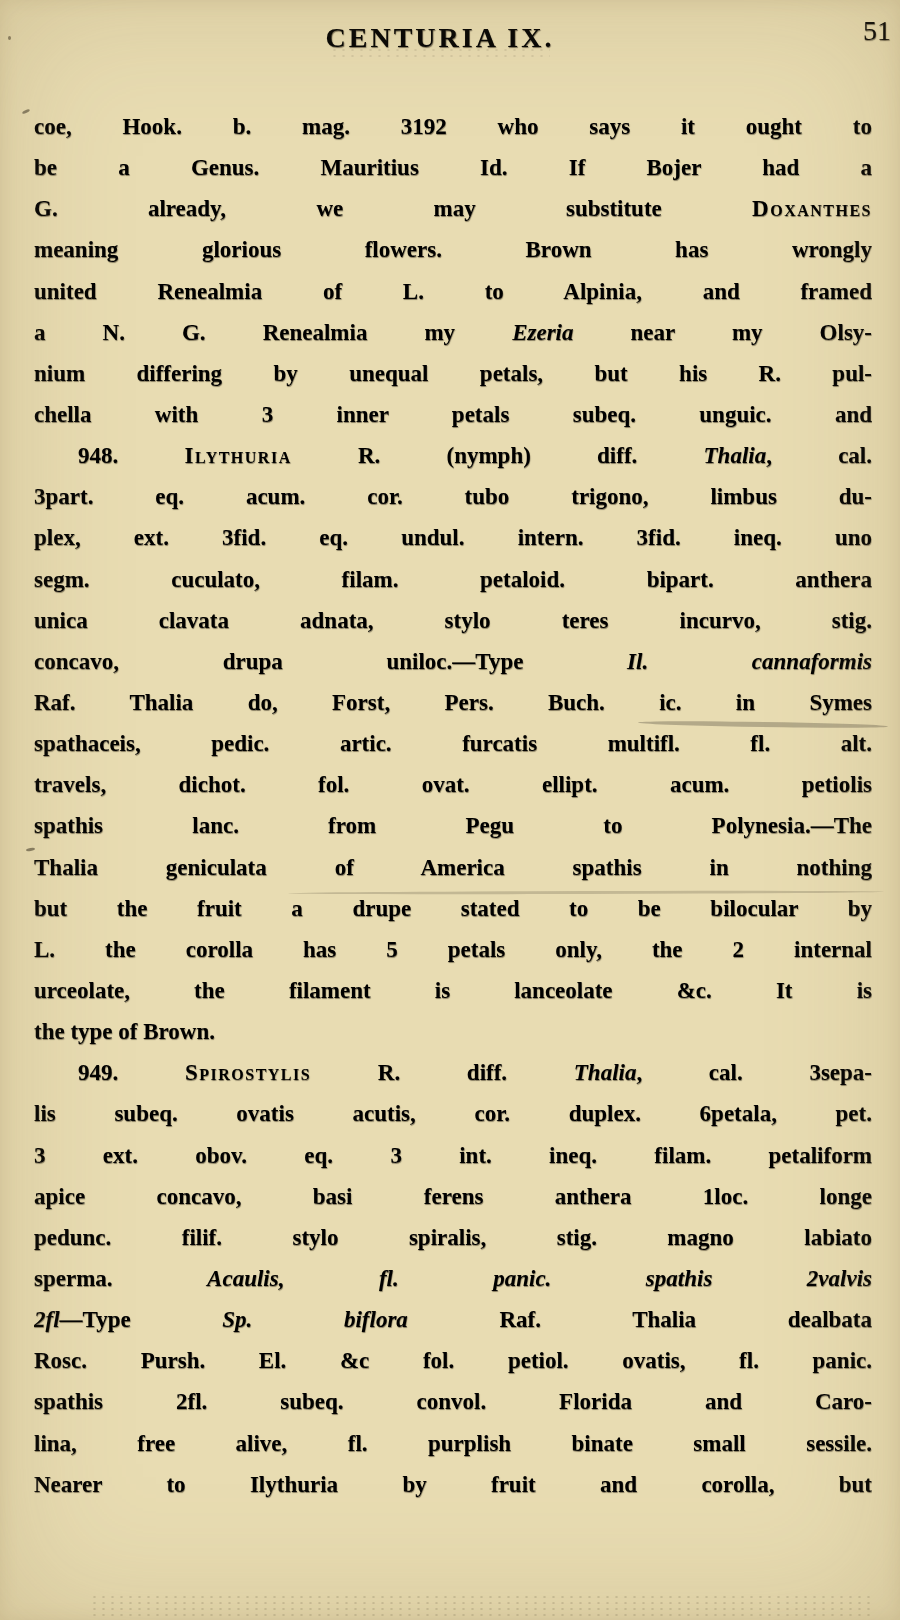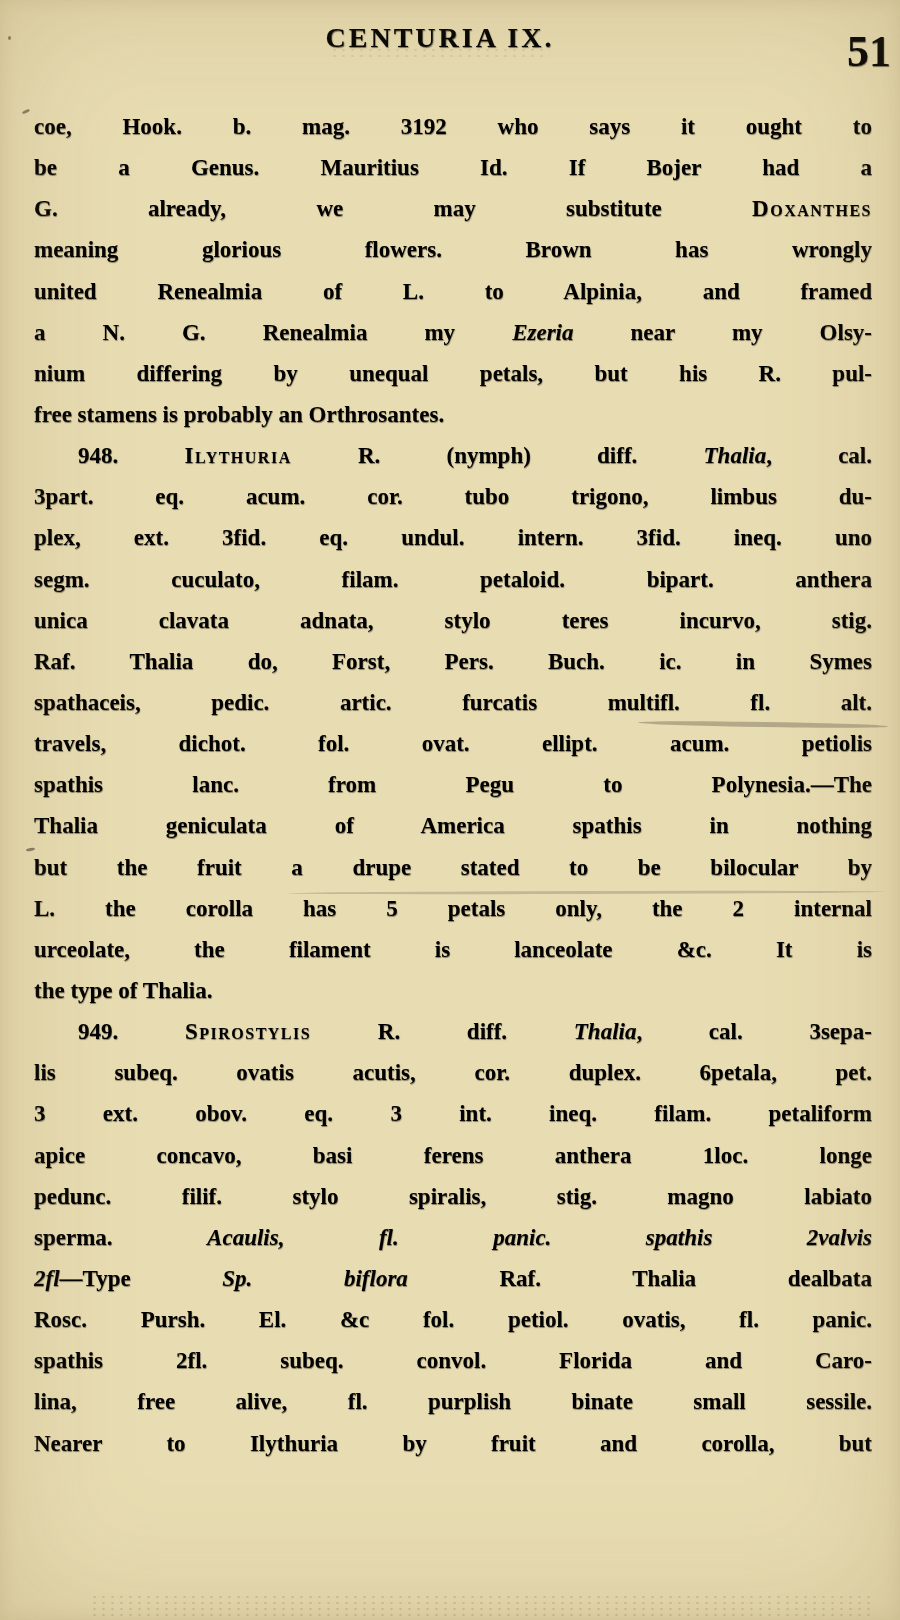--- a/index.html
+++ b/index.html
@@ -15,22 +15,22 @@
     box-shadow: inset 0 0 130px rgba(150,128,80,.27), inset 0 0 18px rgba(150,128,80,.18);
     pointer-events:none;
   }
   .header-title {
     position:absolute; top:22px; left:440px; transform:translateX(-50%);
     font-size:28px; font-weight:700; letter-spacing:3px;
     text-shadow:0.6px 0.6px 1px rgba(38,30,16,.6);
     white-space:nowrap;
   }
   .page-number {
-    position:absolute; top:26px; right:9px;
-    font-size:44px; font-weight:700;
+    position:absolute; top:15px; right:9px;
+    font-size:28px; font-weight:400;
     text-shadow:0.6px 0.6px 1px rgba(38,30,16,.6);
   }
   .text-block {
     position:absolute; left:34px; top:106px; width:838px;
     font-size:23px; font-weight:700;
     text-shadow:0.5px 0.5px 0.8px rgba(38,30,16,.5);
   }
   .line {
     height:41.15px; line-height:41.15px;
     text-align:justify; text-align-last:justify;
@@ -78,37 +78,38 @@
 
   <div class="text-block">
       <div>
         <div class="line"><span>coe, Hook. b. mag. 3192 who says it ought to</span></div>
         <div class="line"><span>be a Genus. Mauritius Id. If Bojer had a</span></div>
         <div class="line"><span>G. already, we may substitute </span><span class="sc">Doxanthes</span></div>
         <div class="line"><span>meaning glorious flowers. Brown has wrongly</span></div>
         <div class="line"><span>united Renealmia of L. to Alpinia, and framed</span></div>
         <div class="line"><span>a N. G. Renealmia my </span><span class="it">Ezeria</span><span> near my Olsy-</span></div>
         <div class="line"><span>nium differing by unequal petals, but his R. pul-</span></div>
-        <div class="line flush"><span>free stamens is probably an Orthrosantes.</span></div>
+        <div class="line"><span>chella with 3 inner petals subeq. unguic. and</span></div>
       </div>
       <div>
         <div class="line first"><span>948. </span><span class="sc">Ilythuria</span><span> R. (nymph) diff. </span><span class="it">Thalia</span><span>, cal.</span></div>
         <div class="line"><span>3part. eq. acum. cor. tubo trigono, limbus du-</span></div>
         <div class="line"><span>plex, ext. 3fid. eq. undul. intern. 3fid. ineq. uno</span></div>
         <div class="line"><span>segm. cuculato, filam. petaloid. bipart. anthera</span></div>
         <div class="line"><span>unica clavata adnata, stylo teres incurvo, stig.</span></div>
+        <div class="line"><span>concavo, drupa uniloc.—Type </span><span class="it">Il. cannaformis</span></div>
         <div class="line"><span>Raf. Thalia do, Forst, Pers. Buch. ic. in Symes</span></div>
         <div class="line"><span>spathaceis, pedic. artic. furcatis multifl. fl. alt.</span></div>
         <div class="line"><span>travels, dichot. fol. ovat. ellipt. acum. petiolis</span></div>
         <div class="line"><span>spathis lanc. from Pegu to Polynesia.—The</span></div>
         <div class="line"><span>Thalia geniculata of America spathis in nothing</span></div>
         <div class="line"><span>but the fruit a drupe stated to be bilocular by</span></div>
         <div class="line"><span>L. the corolla has 5 petals only, the 2 internal</span></div>
         <div class="line"><span>urceolate, the filament is lanceolate &amp;c. It is</span></div>
-        <div class="line flush"><span>the type of Thalia.</span></div>
+        <div class="line flush"><span>the type of Brown.</span></div>
       </div>
       <div>
         <div class="line first"><span>949. </span><span class="sc">Spirostylis</span><span> R. diff. </span><span class="it">Thalia</span><span>, cal. 3sepa-</span></div>
         <div class="line"><span>lis subeq. ovatis acutis, cor. duplex. 6petala, pet.</span></div>
         <div class="line"><span>3 ext. obov. eq. 3 int. ineq. filam. petaliform</span></div>
         <div class="line"><span>apice concavo, basi ferens anthera 1loc. longe</span></div>
         <div class="line"><span>pedunc. filif. stylo spiralis, stig. magno labiato</span></div>
         <div class="line"><span>sperma. </span><span class="it">Acaulis, fl. panic. spathis 2valvis</span></div>
         <div class="line"><span class="it">2fl</span><span>—Type </span><span class="it">Sp. biflora</span><span> Raf. Thalia dealbata</span></div>
         <div class="line"><span>Rosc. Pursh. El. &amp;c fol. petiol. ovatis, fl. panic.</span></div>

